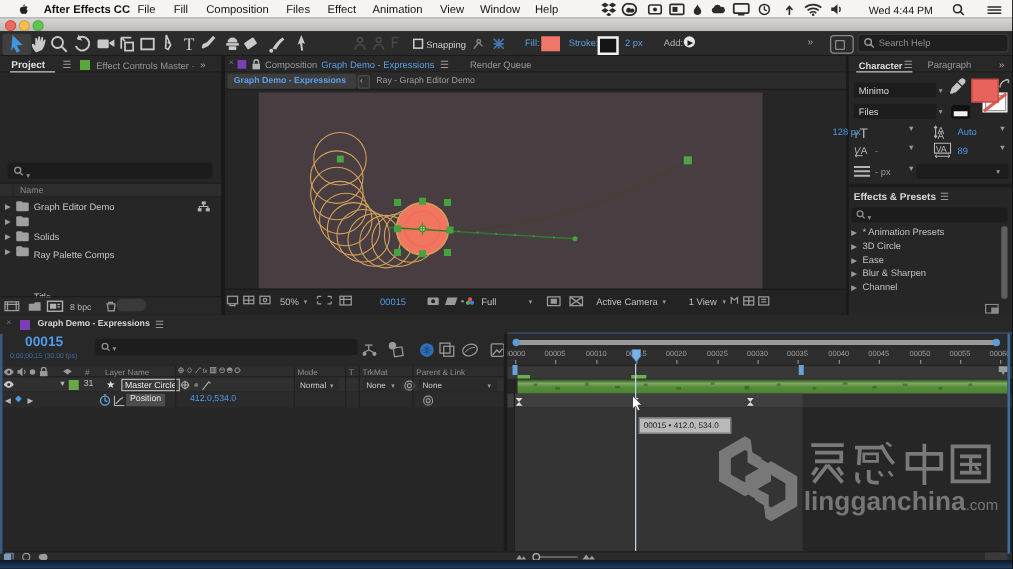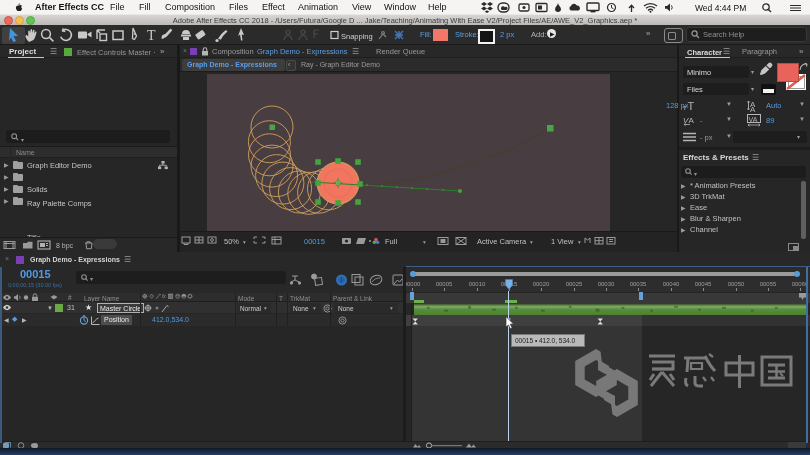--- a/index.html
+++ b/index.html
@@ -82,21 +82,20 @@
   <g stroke="#2b2b2b" stroke-width="1.2">
         <path d="M28 2.5h11M28 5h11M28 7.5h11"></path>
       </g>
 </svg>
 
 <div class="abs" id="titlebar" style="left:0;top:14px;width:810px;height:11px;
   background:linear-gradient(#d8d6d5,#bbb8b6);border-top:1px solid #e9e8e7;box-sizing:border-box;"></div>
 <div class="abs" style="left:4px;top:16px;width:7px;height:7px;border-radius:50%;background:#ee6a5e;border:0.5px solid #ce5347;"></div>
 <div class="abs" style="left:15px;top:16px;width:7px;height:7px;border-radius:50%;background:#f5bf4f;border:0.5px solid #d6a243;"></div>
 <div class="abs" style="left:26px;top:16px;width:7px;height:7px;border-radius:50%;background:#61c554;border:0.5px solid #58a943;"></div>
-<div class="tx" style="left:405px;top:16px;transform:translateX(-50%);font-size:7.5px;color:#3a3a3a;">Adobe After Effects CC 2018 - /Users/Futura/Google D ... Jake/Teaching/Animating With Ease V2/Project Files/AE/AWE_V2_Graphics.aep *</div>
 
 <div class="abs" id="toolbar" style="left:0;top:25px;width:810px;height:20px;background:#2b2b2b;border-bottom:1px solid #1a1a1a;box-sizing:border-box;"></div>
 <div class="abs" style="left:2px;top:27px;width:23px;height:17px;background:#404040;border-radius:2px;"></div>
 <svg class="abs" style="left:0;top:26px" width="420" height="19" viewBox="0 0 420 19">
 
   <path d="M10 2l8 8-4.6.3 2.6 4.5-2.6 1.4-2.4-4.6L9 14.8z" fill="#4394e0"></path>
 
   <path d="M29 16c-2-1.8-3.5-4-3.5-6 0-1 1-1.4 1.7-.6l1 1.2V5.2c0-1.1 1.5-1.1 1.6 0l.2 2 .6-3.4c.2-1 1.5-.9 1.5.1l.1 3 .8-2.6c.3-1 1.6-.7 1.5.3l-.3 3 .9-1.6c.5-.9 1.7-.4 1.4.6-.6 2.2-1.2 5.6-3 7.4z" fill="#c9c9c9"></path>
 
   <g stroke="#c9c9c9" stroke-width="1.5" fill="none">
@@ -449,21 +448,21 @@
 <div class="tx" style="left:752px;top:153px;font-size:8px;color:#9a9a9a;">☰</div>
 <div class="abs" style="left:681px;top:166px;width:125px;height:12px;background:#1c1c1c;border-radius:3px;"></div>
 <svg class="abs" style="left:685px;top:168px" width="9" height="9" viewBox="0 0 9 9">
       <circle cx="3" cy="3" r="2.3" fill="none" stroke="#8f8f8f" stroke-width="1.1"></circle>
       <path d="M4.7 4.7l2 2" stroke="#8f8f8f" stroke-width="1.1"></path>
     </svg>
 <div class="tx" style="left:694px;top:170px;font-size:6px;color:#8f8f8f;">▾</div>
 <div class="tx" style="left:681px;top:182px;font-size:6px;color:#9a9a9a;">▶</div>
 <div class="tx" style="left:690px;top:181px;font-size:7.5px;color:#c0c0c0;">* Animation Presets</div>
 <div class="tx" style="left:681px;top:193px;font-size:6px;color:#9a9a9a;">▶</div>
-<div class="tx" style="left:690px;top:192px;font-size:7.5px;color:#c0c0c0;">3D TrkMat</div>
+<div class="tx" style="left:690px;top:192px;font-size:7.5px;color:#c0c0c0;">3D Circle</div>
 <div class="tx" style="left:681px;top:204px;font-size:6px;color:#9a9a9a;">▶</div>
 <div class="tx" style="left:690px;top:203px;font-size:7.5px;color:#c0c0c0;">Ease</div>
 <div class="tx" style="left:681px;top:215px;font-size:6px;color:#9a9a9a;">▶</div>
 <div class="tx" style="left:690px;top:214px;font-size:7.5px;color:#c0c0c0;text-align:right;">Blur &amp; Sharpen</div>
 <div class="tx" style="left:681px;top:226px;font-size:6px;color:#9a9a9a;">▶</div>
 <div class="tx" style="left:690px;top:225px;font-size:7.5px;color:#c0c0c0;">Channel</div>
 <div class="abs" style="left:801px;top:181px;width:5px;height:58px;background:#5f5f5f;border-radius:2px;"></div>
 <svg class="abs" style="left:788px;top:243px" width="11" height="8" viewBox="0 0 11 8">
       <rect x="0" y="0" width="11" height="8" fill="#8a8a8a"></rect>
       <rect x="1" y="1" width="9" height="6" fill="#262626"></rect>
@@ -739,20 +738,21 @@
 <g transform="translate(189,5)">
 <path d="M3 4 h29 v28 h-29 z"></path>
           <path d="M9 12 h17"></path>
           <path d="M17.5 12 v13" stroke-width="2.5"></path>
           <path d="M9 18.5 h17" stroke-width="2.5"></path>
           <path d="M9 25 h17"></path>
           <path d="M21 20 l3 3" stroke-width="2"></path>
 </g>
 </g>
 </svg>
+<div class="tx" style="left:643px;top:390px;font-size:21px;font-weight:bold;color:#767676;">lingganchina<span style="font-size:12px;font-weight:normal;">.com</span></div>
 
 <div class="abs" style="left:508px;top:291px;width:1px;height:150px;background:#b8d4ec;"></div>
 <svg class="abs" style="left:505px;top:279px" width="8" height="11" viewBox="0 0 8 11">
       <path d="M0.5 0.5h7v5.5L4 10.5 0.5 6z" fill="#7ab0e8" stroke="#4a7fb5" stroke-width="0.7"></path>
     </svg>
 
 <div class="abs" style="left:511px;top:334px;width:74px;height:13px;background:#b9b9b9;border:1px solid #7a7a7a;box-sizing:border-box;"></div>
 <div class="tx" style="left:515px;top:336.5px;font-size:6.5px;color:#1c1c1c;">00015 • 412.0, 534.0</div>
 
 <svg class="abs" style="left:505px;top:316px" width="10" height="14" viewBox="0 0 10 14">

